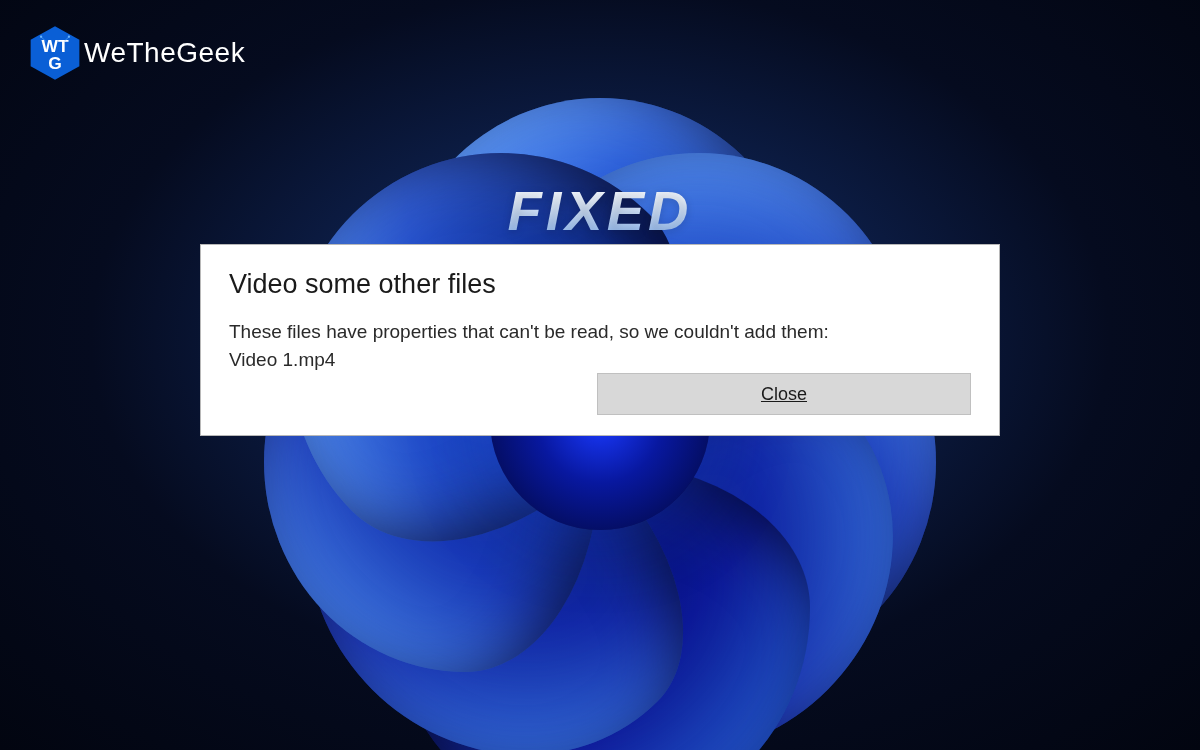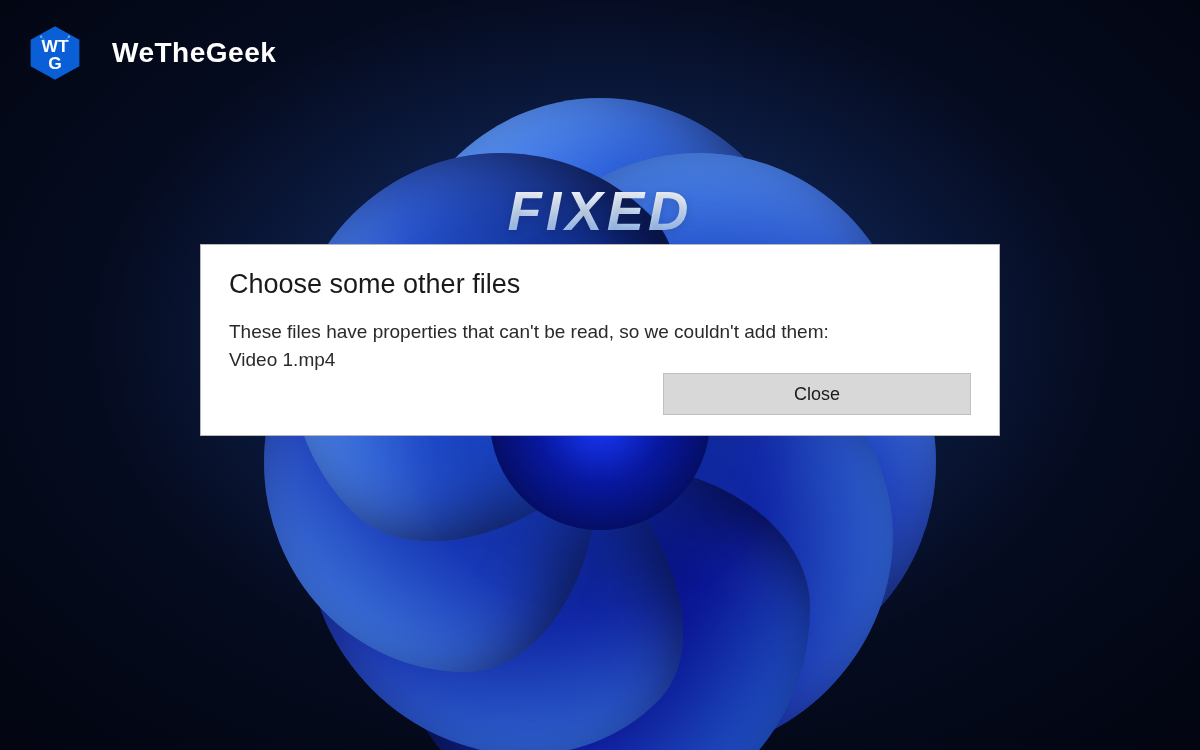--- a/index.html
+++ b/index.html
@@ -100,42 +100,42 @@
       box-shadow: 0 0 80px rgba(30,80,255,0.4);
     }
     
     
     .logo-area {
       position: absolute;
       top: 24px;
       left: 26px;
       display: flex;
       align-items: center;
-      gap: 28px;
+      gap: 0;
       z-index: 10;
     }
     
     .logo-hex {
       width: 58px;
       height: 58px;
       position: relative;
       display: flex;
       align-items: center;
       justify-content: center;
     }
     
     .logo-hex svg {
       width: 100%;
       height: 100%;
     }
     
     .logo-text {
       color: #ffffff;
       font-size: 28px;
-      font-weight: 700;
+      font-weight: 400;
       letter-spacing: 0.5px;
     }
     
     
     .fixed-overlay {
       position: absolute;
       top: 178px;
       left: 50%;
       transform: translateX(-50%);
       font-size: 56px;
@@ -178,28 +178,29 @@
       color: #2a2a2a;
       line-height: 1.45;
     }
     
     .dialog-buttons {
       display: flex;
       justify-content: flex-end;
     }
     
     .close-btn {
-      width: 308px;
+      width: 374px;
       height: 42px;
       background: #d8d8d8;
       border: 1px solid #c0c0c0;
       font-size: 18px;
       color: #1a1a1a;
       cursor: pointer;
       font-family: 'Segoe UI', sans-serif;
+      text-decoration: underline;
     }
   </style>
 </head>
 <body>
 
 <div class="bloom-container">
   <div class="bloom">
     <div class="petal"></div>
     <div class="petal"></div>
     <div class="petal"></div>
@@ -223,18 +224,18 @@
       <line x1="26" y1="22" x2="34" y2="30" stroke="#6ab5ff" stroke-width="1"></line>
       <line x1="74" y1="22" x2="66" y2="30" stroke="#6ab5ff" stroke-width="1"></line>
     </svg>
   </div>
   <div class="logo-text">WeTheGeek</div>
 </div>
 
 <div class="fixed-overlay">FIXED</div>
 
 <div class="dialog">
-  <div class="dialog-title">Choose some other files</div>
+  <div class="dialog-title">Video some other files</div>
   <div class="dialog-message">These files have properties that can't be read, so we couldn't add them:<br>Video 1.mp4</div>
   <div class="dialog-buttons">
     <button class="close-btn">Close</button>
   </div>
 </div>
 
 </body></html>

